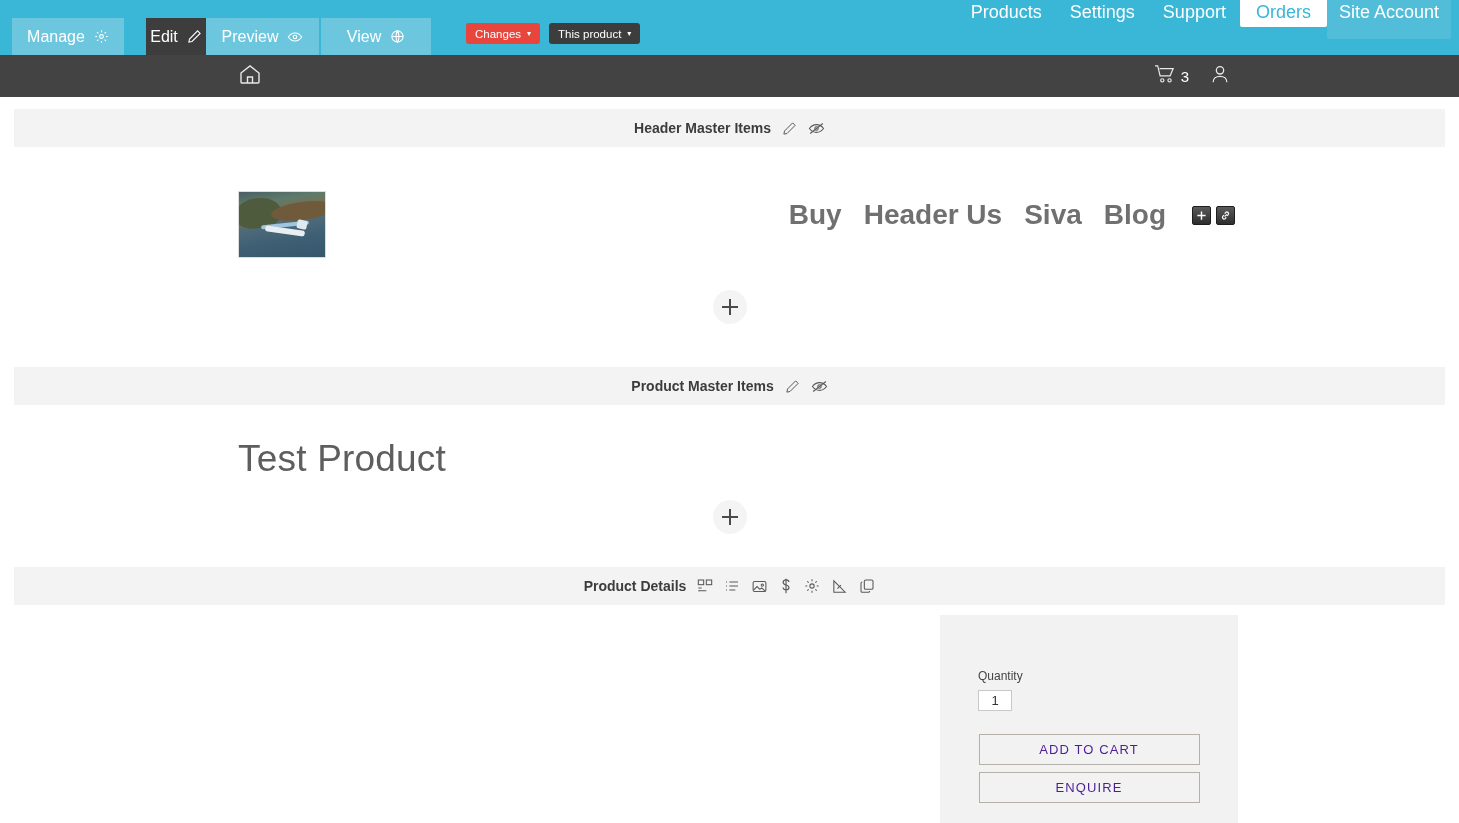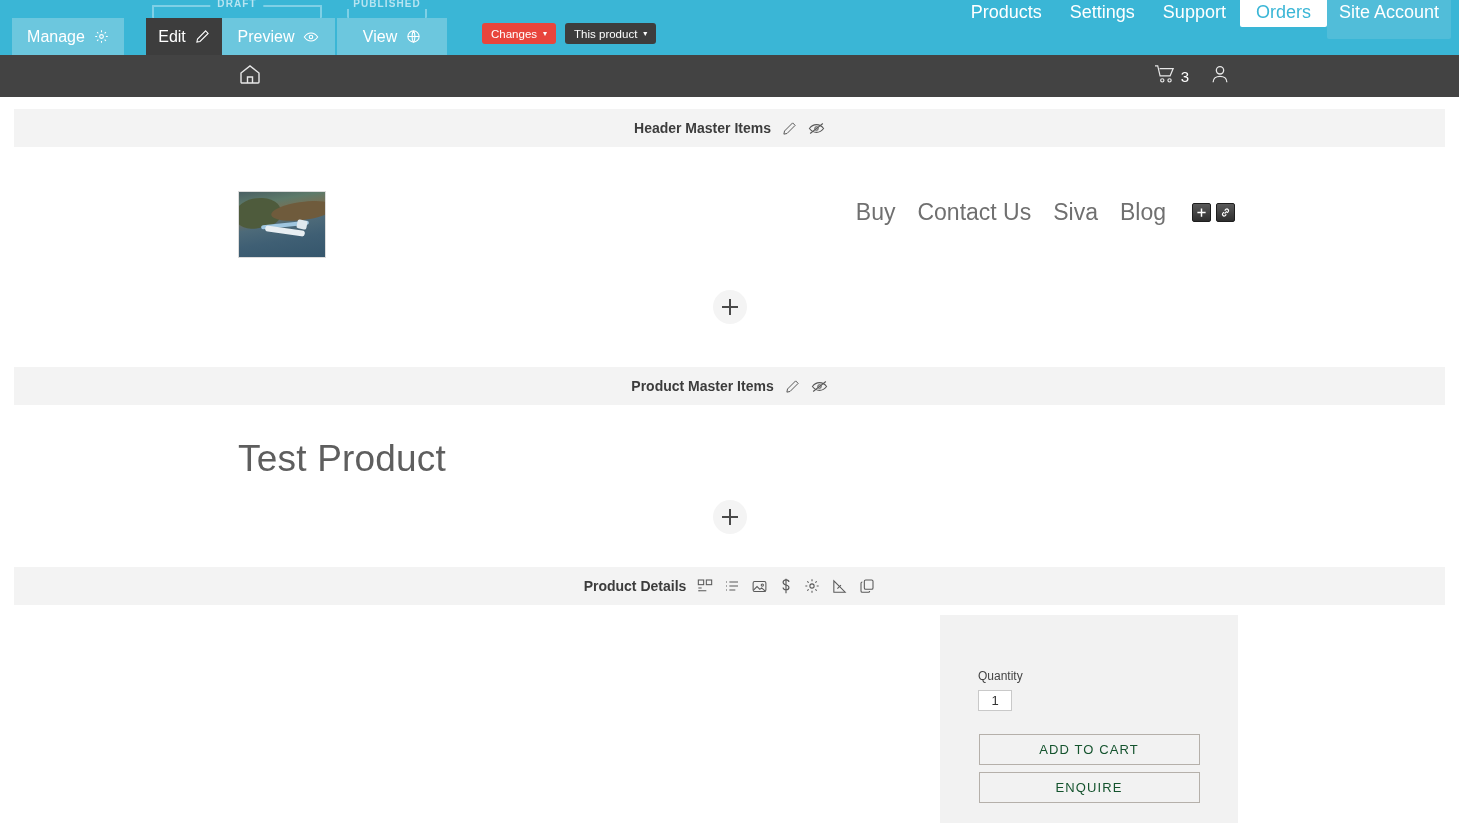--- a/index.html
+++ b/index.html
@@ -37,21 +37,21 @@
   .bracket-draft  { left: 152px; width: 170px; }
   .bracket-pub    { left: 347px; width: 80px; }
 
   .tabs { display: flex; align-items: flex-end; height: 100%; }
   .tab {
     height: 37px; display: flex; align-items: center; justify-content: center;
     gap: 9px; color: #ffffff; font-size: 16px; cursor: pointer;
     padding: 0 18px; white-space: nowrap;
   }
   .tab-manage  { background: #6cc7de; width: 112px; margin-left: 12px; }
-  .tab-edit    { background: #3d3d3d; width: 76px; margin-left: 22px; }
+  .tab-edit    { background: #3d3d3d; width: 60px; margin-left: 22px; }
   .tab-preview { background: #6cc7de; width: 113px; }
   .tab-view    { background: #6cc7de; width: 110px; margin-left: 2px; }
   .tab svg { display: block; }
 
   .pills {
     display: flex; align-items: center; gap: 9px;
     margin-left: 35px; margin-bottom: 11px;
   }
   .pill {
     display: flex; align-items: center; gap: 6px;
@@ -124,22 +124,22 @@
   .logo-img .plane-tail {
     position: absolute; left: 58px; top: 28px; width: 10px; height: 9px;
     background: #dfe9ef; border-radius: 2px; transform: rotate(12deg);
   }
 
   .site-menu {
     position: absolute; right: 224px; top: 52px;
     display: flex; align-items: center; gap: 22px;
   }
   .menu-link {
-    font-size: 23px; color: #707070; cursor: pointer;
-    font-weight: 400; white-space: nowrap; text-align: right;
+    font-size: 28px; color: #707070; cursor: pointer;
+    font-weight: 700; white-space: nowrap; text-align: right;
   }
   .mini-btns { display: flex; gap: 5px; margin-left: 4px; }
   .mini-btn {
     width: 19px; height: 19px; border-radius: 2px;
     background: linear-gradient(180deg, #5a5a5a 0%, #2e2e2e 100%);
     border: 1px solid #1e1e1e;
     display: flex; align-items: center; justify-content: center;
     cursor: pointer;
   }
 
@@ -174,39 +174,31 @@
            margin-left: -24px; }
   .qty-label { font-size: 12px; color: #444; margin-left: 38px; margin-top: 12px; }
   .qty-input {
     margin-left: 38px; margin-top: 7px; width: 34px; height: 21px;
     border: 1px solid #c9c9c9; background: #fff; font-size: 13px;
     color: #333; text-align: center; font-family: "Liberation Sans", sans-serif;
   }
   .buy-btn {
     display: block; width: 221px; height: 31px; margin: 0 auto;
     border: 1px solid #b5b0aa; background: #f2f2f2;
-    font-size: 13px; letter-spacing: 1.1px; color: #14532d;
+    font-size: 13px; letter-spacing: 1.1px; color: #4c1d95;
     cursor: pointer; font-family: "Liberation Sans", sans-serif;
   }
   .btn-cart { margin-top: 23px; }
   .btn-enq  { margin-top: 7px; }
 </style>
 </head>
 <body>
 
 <div class="admin-bar">
 
-  <div class="state-labels">
-    <div class="bracket bracket-draft">
-      <span>DRAFT</span>
-    </div>
-    <div class="bracket bracket-pub">
-      <span>PUBLISHED</span>
-    </div>
-  </div>
 
   <div class="tabs">
     <div class="tab tab-manage">
       <span>Manage</span>
       <span>
         <svg width="15" height="15" viewBox="0 0 24 24" fill="none" stroke="#fff" stroke-width="1.7">
           <circle cx="12" cy="12" r="3"></circle>
           <path d="M12 2v3M12 19v3M2 12h3M19 12h3M4.9 4.9l2.1 2.1M17 17l2.1 2.1M19.1 4.9L17 7M7 17l-2.1 2.1"></path>
         </svg>
       </span>
@@ -309,21 +301,21 @@
   <div class="logo-img">
     <div class="land"></div>
     <div class="land2"></div>
     <div class="plane-wing"></div>
     <div class="plane-body"></div>
     <div class="plane-tail"></div>
   </div>
 
   <div class="site-menu">
     <span class="menu-link">Buy</span>
-    <span class="menu-link">Contact Us</span>
+    <span class="menu-link">Header Us</span>
     <span class="menu-link">Siva</span>
     <span class="menu-link">Blog</span>
     <span class="mini-btns">
       <span class="mini-btn">
         <svg width="11" height="11" viewBox="0 0 12 12" stroke="#fff" stroke-width="1.6">
           <path d="M6 1.5v9M1.5 6h9"></path>
         </svg>
       </span>
       <span class="mini-btn">
         <svg width="11" height="11" viewBox="0 0 12 12" fill="none" stroke="#fff" stroke-width="1.3">

